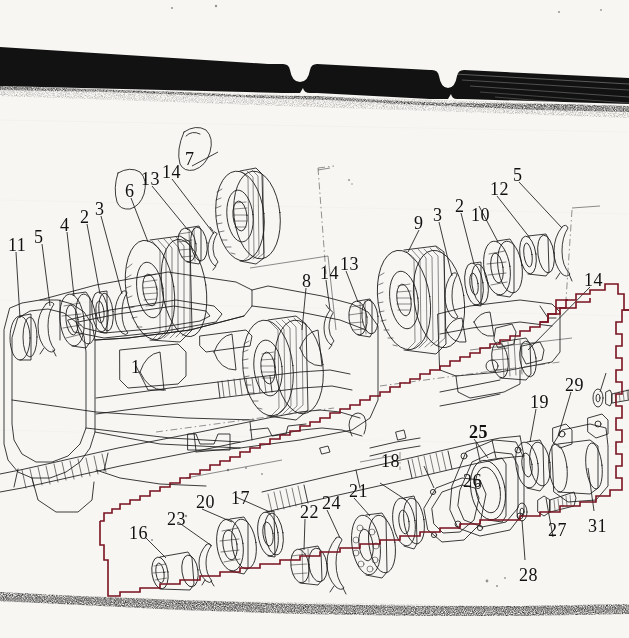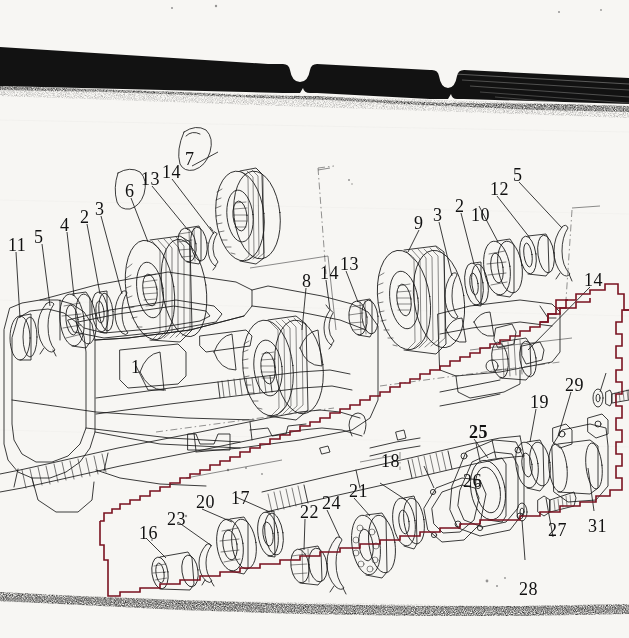--- a/index.html
+++ b/index.html
@@ -816,18 +816,18 @@
   <span class="callout big" style="left:530px;top:393px;">19</span>
   <span class="callout big" style="left:469px;top:423px;font-weight:bold;">25</span>
   <span class="callout big" style="left:419px;top:472px;padding-left:44px;">26</span>
   <span class="callout big" style="left:374px;top:452px;margin-left:7px;">18</span>
   <span class="callout big" style="left:349px;top:482px;">21</span>
   <span class="callout big" style="left:322px;top:494px;">24</span>
   <span class="callout big" style="left:300px;top:503px;">22</span>
   <span class="callout big" style="left:231px;top:481px;margin-top:8px;">17</span>
   <span class="callout big" style="left:196px;top:493px;">20</span>
   <span class="callout big" style="left:167px;top:510px;">23</span>
-  <span class="callout big" style="left:139px;top:524px;font-family:Liberation Serif, serif;">16</span>
+  <span class="callout big" style="left:129px;top:524px;font-family:Liberation Serif, serif;">16</span>
   <span class="callout big" style="left:548px;top:521px;text-align:center;">27</span>
   <span class="callout big" style="left:588px;top:517px;">31</span>
-  <span class="callout big" style="left:519px;top:580px;">28</span>
+  <span class="callout big" style="left:519px;top:566px;">28</span>
 
 </div>
 
 </body></html>

